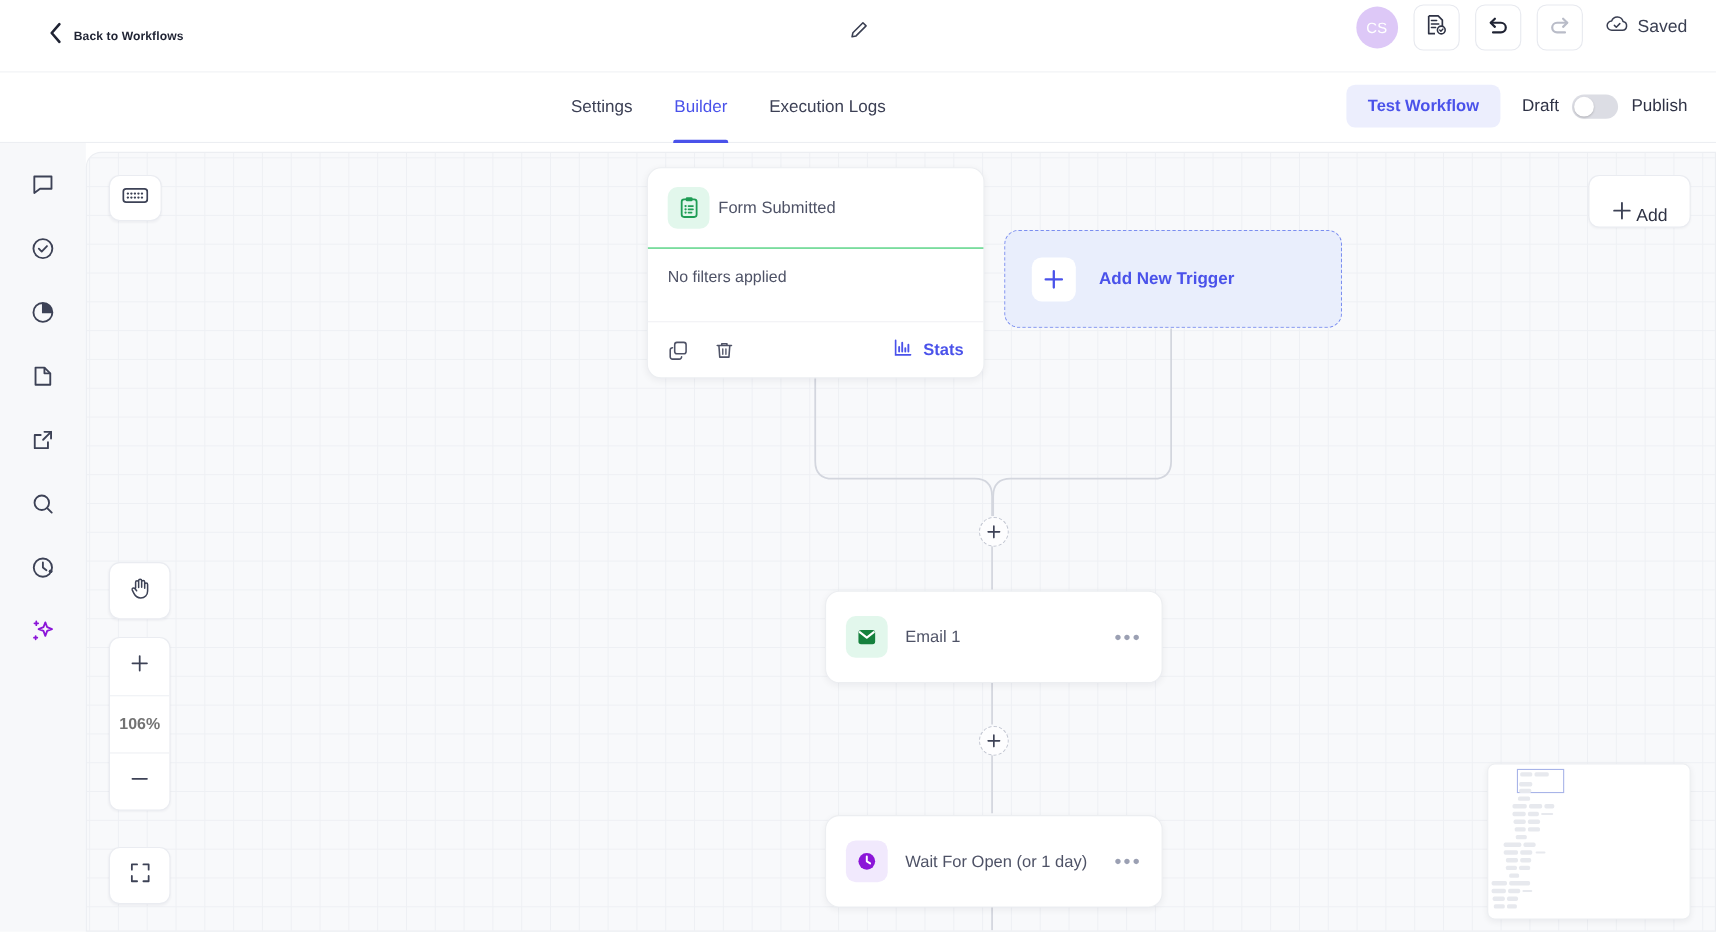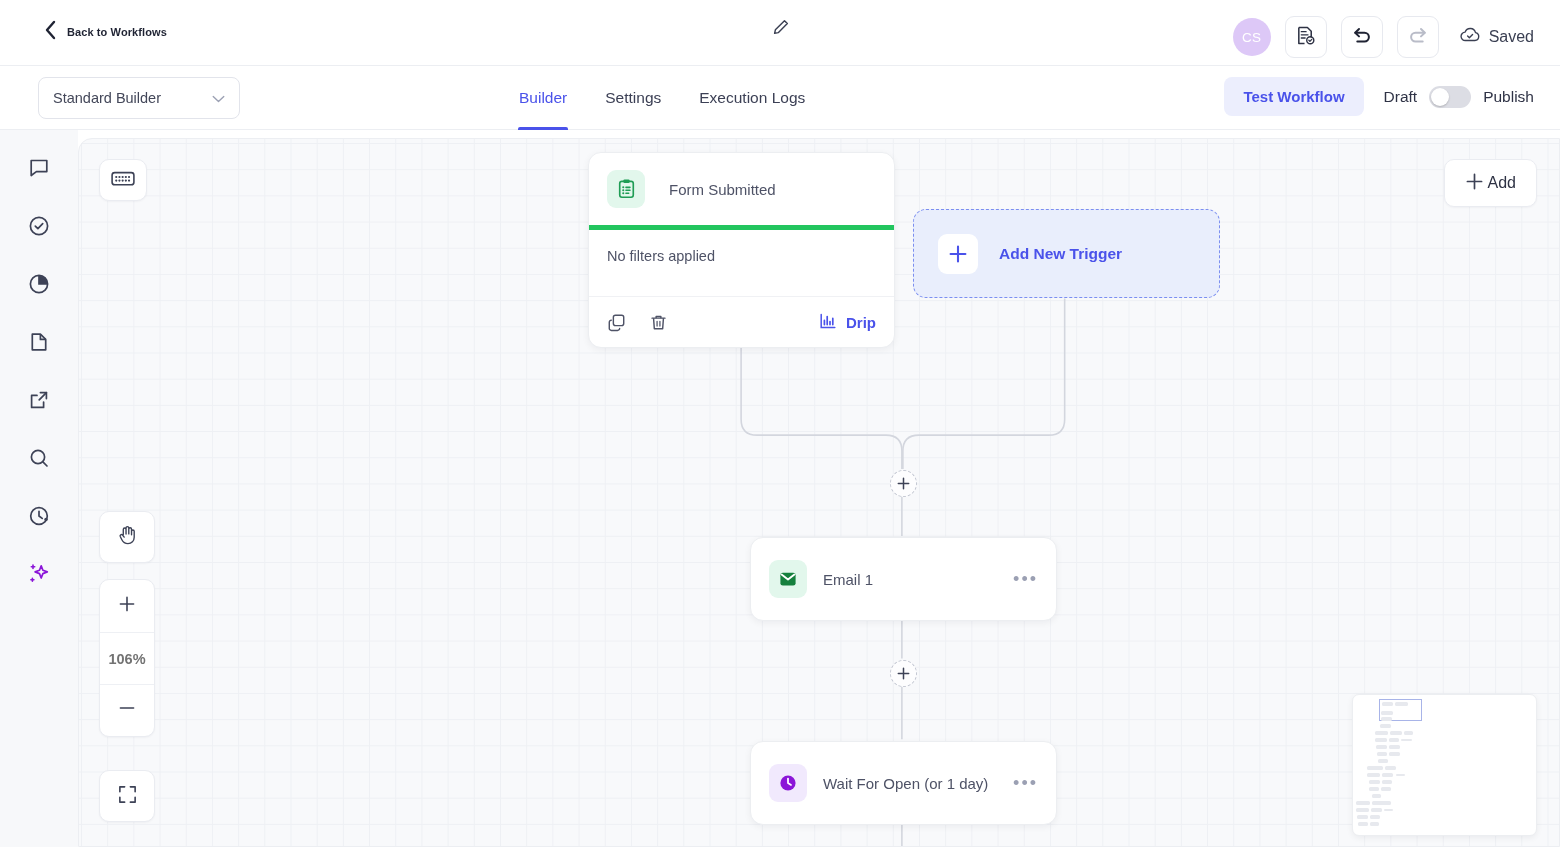--- a/index.html
+++ b/index.html
@@ -29,21 +29,21 @@
   .title-wrap {
     position: absolute; left: 0; top: 18px; width: 1560px;
     display: flex; align-items: center; justify-content: center; gap: 13px;
   }
   .title-text {
     font-size: 21px; color: #2a2e3f; font-weight: normal; letter-spacing: .1px;
   }
   .pencil-btn { cursor: pointer; display: flex; }
 
   .topbar-right {
-    position: absolute; right: 26px; top: 16px;
+    position: absolute; right: 26px; top: 4px;
     display: flex; align-items: center; gap: 14px;
   }
   .avatar {
     width: 38px; height: 38px; border-radius: 50%;
     background: #ddc8f7;
     display: flex; align-items: center; justify-content: center;
     color: #ffffff; font-size: 13.5px; font-weight: 500; letter-spacing: .3px;
   }
   .icon-box {
     width: 42px; height: 42px; border-radius: 9px;
@@ -153,34 +153,34 @@
     cursor: pointer; font-size: 20px; color: #3d4256;
   }
   .zoom-row + .zoom-row { border-top: 1px solid #eef0f4; }
   .zoom-pct { font-size: 14.5px; font-weight: bold; color: #737373; }
   .fit-btn { left: 20px; top: 631px; width: 56px; height: 52px; }
 
   .add-btn {
     position: absolute; right: 22px; top: 20px;
     height: 48px; padding: 0 20px; background: #fff;
     border: 1px solid #eaecf1; border-radius: 10px;
-    display: flex; align-items: center; gap: 4px; cursor: pointer;
+    display: flex; align-items: flex-end; gap: 4px; cursor: pointer;
     box-shadow: 0 1px 2px rgba(16,24,40,.04);
   }
   .add-btn-label { font-size: 16px; color: #2e3244; }
 
   
   .node {
     position: absolute; background: #fff; border: 1px solid #eceef1;
     border-radius: 13px; box-shadow: 0 2px 7px rgba(16,24,40,.055);
   }
   .trigger-card { left: 509px; top: 13px; width: 307px; }
   .trig-head {
-    display: flex; align-items: center; gap: 24px;
-    padding: 17px 18px; border-bottom: 5px solid #22c55e;
+    display: flex; align-items: center; gap: 8px;
+    padding: 17px 18px; border-bottom: 1px solid #22c55e;
   }
   .node-icon {
     width: 38px; height: 38px; border-radius: 9px;
     display: flex; align-items: center; justify-content: center; flex: none;
   }
   .ic-green { background: #e2f7ec; }
   .ic-green-solid { background: #e2f7ec; }
   .ic-purple { background: #f1e9fd; }
   .node-title { font-size: 15px; color: #4e5266; }
   .trig-body {
@@ -298,35 +298,27 @@
           <path d="M9.4 10.6l1.9 1.9 3.5-3.6" stroke="#3a3f52" stroke-width="1.5" stroke-linecap="round" stroke-linejoin="round"></path>
         </svg>
       </span>
       <span class="saved-label">Saved</span>
     </div>
   </div>
 </div>
 
 <div class="subbar">
 
-  <div class="builder-select">
-    <span class="builder-select-label">Standard Builder</span>
-    <span>
-      <svg width="13" height="8" viewBox="0 0 13 8" fill="none">
-        <path d="M1.2 1.6L6.5 6.4l5.3-4.8" stroke="#9ba0b3" stroke-width="1.4" stroke-linecap="round" stroke-linejoin="round"></path>
-      </svg>
-    </span>
-  </div>
 
   <div class="tabs">
+    <div class="tab">
+        <span>Settings</span>
+      </div>
     <div class="tab active">
         <span>Builder</span>
-      </div>
-    <div class="tab">
-        <span>Settings</span>
       </div>
     <div class="tab">
         <span>Execution Logs</span>
       </div>
   </div>
 
   <div class="subbar-right">
     <div class="test-workflow">Test Workflow</div>
     <div class="publish-group">
       <span class="pg-label">Draft</span>
@@ -509,21 +501,21 @@
           <path d="M8.5 8.7v5M11.5 8.7v5" stroke="#4e5266" stroke-width="1.3" stroke-linecap="round"></path>
         </svg>
       </span>
       <span class="stats-link">
         <span>
           <svg width="18" height="18" viewBox="0 0 18 18" fill="none">
             <path d="M2.2 2.4v13.2h13.6" stroke="#4a52ea" stroke-width="1.5" stroke-linecap="round"></path>
             <path d="M5.4 12.6V8.4M8.2 12.6V4.6M11 12.6V9.6M13.8 12.6V6.4" stroke="#4a52ea" stroke-width="1.7" stroke-linecap="round"></path>
           </svg>
         </span>
-        <span>Drip</span>
+        <span>Stats</span>
       </span>
     </div>
   </div>
 
   <div class="add-trigger">
     <div class="at-plus">
       <svg width="20" height="20" viewBox="0 0 20 20" fill="none">
           <path d="M10 2.6v14.8M2.6 10h14.8" stroke="#4a52ea" stroke-width="2.1" stroke-linecap="round"></path>
         </svg>
     </div>

